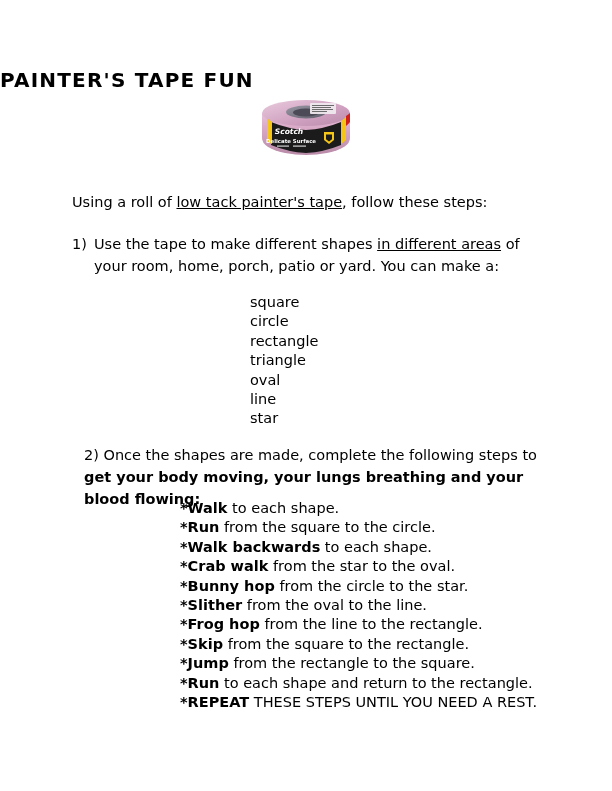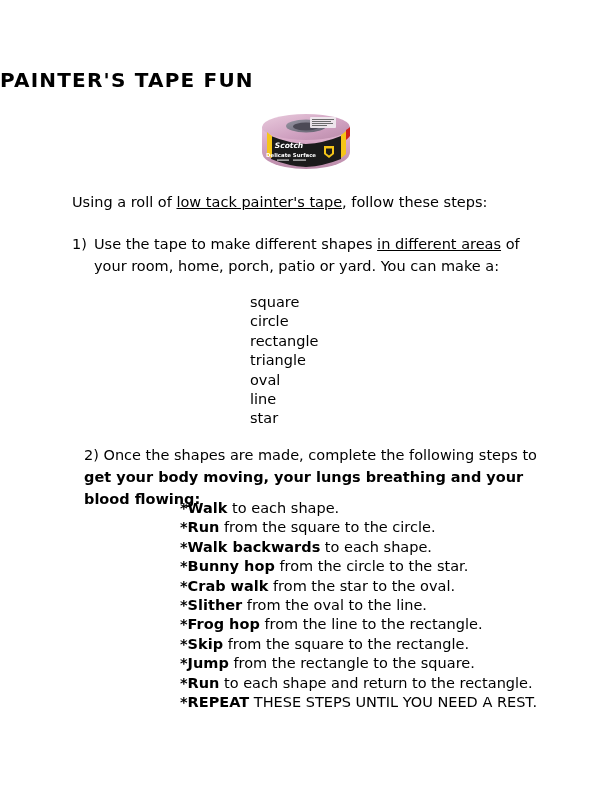--- a/index.html
+++ b/index.html
@@ -35,21 +35,21 @@
     font-size: 20px;
     font-weight: bold;
     letter-spacing: 1.2px;
     color: #000;
   }
 
   
   .tape-figure {
     position: absolute;
     left: 258px;
-    top: 110px;
+    top: 96px;
     width: 96px;
     height: 64px;
   }
   .tape-svg { display: block; }
 
   
   .intro {
     position: absolute;
     left: 72px;
     top: 192px;
@@ -185,22 +185,22 @@
   </div>
 
   <div class="step2">
     <span>2) Once the shapes are made, complete the following steps to </span><b>get your body moving, your lungs breathing and your blood flowing:</b>
   </div>
 
   <div class="activity-list">
     <div><b>*</b><b>Walk</b><span> to each shape.</span></div>
     <div><b>*</b><b>Run</b><span> from the square to the circle.</span></div>
     <div><b>*</b><b>Walk backwards</b><span> to each shape.</span></div>
+    <div><b>*</b><b>Crab walk</b><span> from the star to the oval.</span></div>
     <div><b>*</b><b>Bunny hop</b><span> from the circle to the star.</span></div>
-    <div><b>*</b><b>Crab walk</b><span> from the star to the oval.</span></div>
     <div><b>*</b><b>Slither</b><span> from the oval to the line.</span></div>
     <div><b>*</b><b>Frog hop</b><span> from the line to the rectangle.</span></div>
     <div><b>*</b><b>Skip</b><span> from the square to the rectangle.</span></div>
     <div><b>*</b><b>Jump</b><span> from the rectangle to the square.</span></div>
     <div><b>*</b><b>Run</b><span> to each shape and return to the rectangle.</span></div>
     <div><b>*</b><b>REPEAT</b><span> THESE STEPS UNTIL YOU NEED A REST.</span></div>
   </div>
 
 </div>
 

